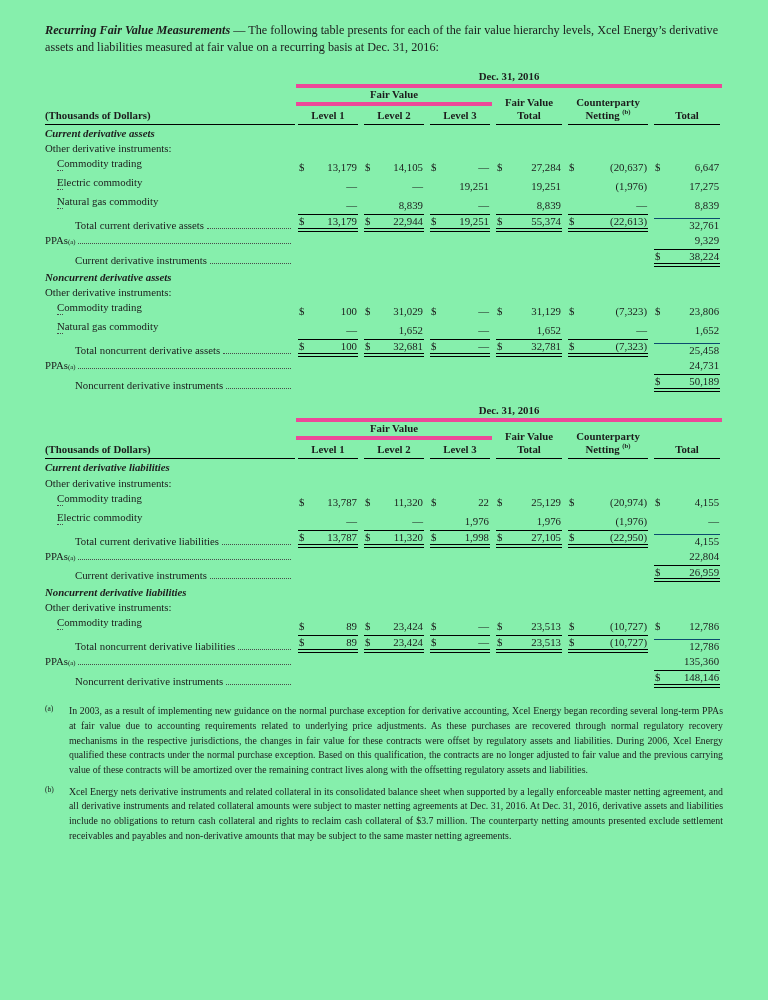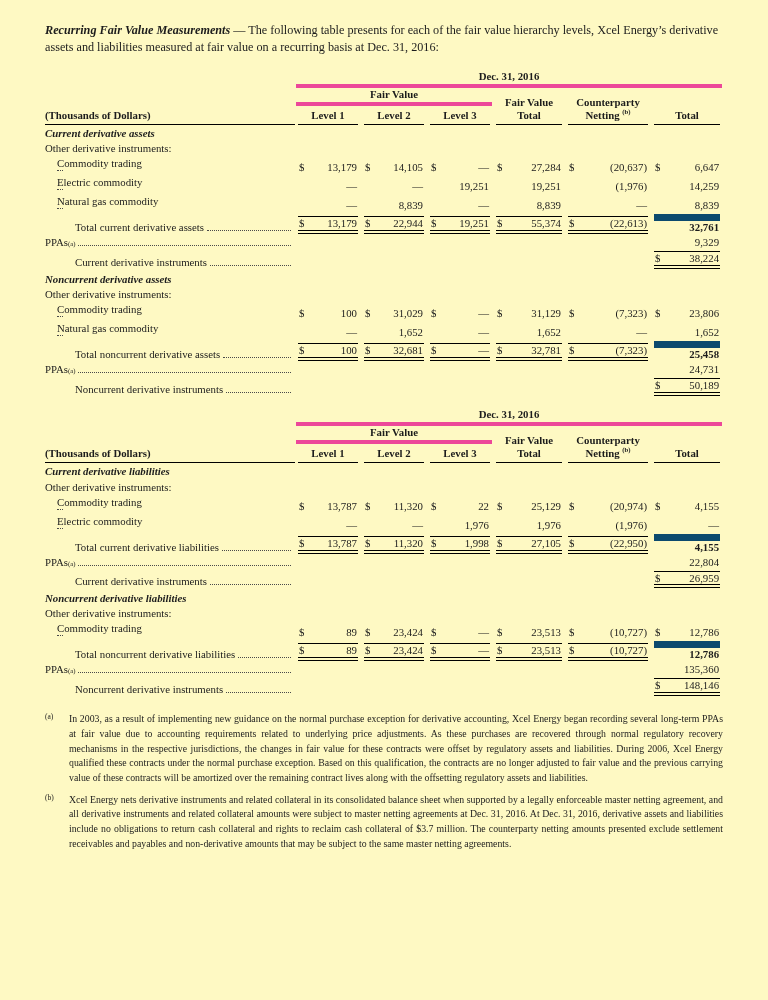--- a/index.html
+++ b/index.html
@@ -1,17 +1,17 @@
 <!DOCTYPE html>
 <html><head>
 <meta charset="utf-8">
 <style>
   html,body{margin:0;padding:0;background:#e8e8e8;}
   .page{
-    position:relative;width:768px;height:1000px;margin:0 auto;background:#fef9c3;
+    position:relative;width:768px;height:1000px;margin:0 auto;background:#86efac;
     font-family:"Liberation Serif","DejaVu Serif",serif;color:#1c1c1c;
     box-sizing:border-box;padding:22px 45px 0 45px;overflow:hidden;
   }
   .intro{margin:0 0 14px 0;font-size:12.2px;line-height:1.38;}
   .intro .lead{font-weight:bold;font-style:italic;}
 
   table.fv{width:678px;border-collapse:separate;border-spacing:0;table-layout:fixed;font-size:10.8px;line-height:1.2;}
   col.c-lab{width:250px;}
   col.c-lvl{width:66px;}
   col.c-fvt{width:72px;}
@@ -32,21 +32,21 @@
   td.seclab{font-weight:bold;padding:2.5px 0 1px 0;font-style:italic;}
   td.plainlab{padding:1.5px 0 1px 0;}
   td.lab{padding:1px 0;}
   .labwrap{display:flex;align-items:baseline;}
   td.lab.i1 .labwrap{padding-left:9px;flex-direction:column;}
   td.lab.i2 .labwrap{padding-left:30px;}
   .leaders{flex:1 1 auto;min-width:6px;border-bottom:1.4px dotted #4a4a4a;margin:0 4px 3px 3px;}
   td.num{padding:1px 3px;}
   .box{display:flex;justify-content:space-between;align-items:baseline;padding:0 1px;}
   .box .v{margin-left:auto;white-space:nowrap;}
-  .box.t{border-top:7px solid #0c4a6e;font-weight:bold;}
+  .box.t{border-top:1px solid #0c4a6e;}
   .box.tb{border-top:1px solid #000;border-bottom:4px double #000;}
 
   .t2{margin-top:11px;}
 
   .footnotes{margin-top:15px;font-size:9.8px;line-height:1.5;}
   .fn{display:flex;margin-bottom:7px;}
   .fnm{flex:0 0 24px;font-size:7.5px;vertical-align:super;position:relative;top:-1px;}
   .fnt{flex:1;text-align:justify;}
 
   .pagenum{position:absolute;bottom:32px;left:0;right:0;text-align:center;font-size:11.5px;}
@@ -196,21 +196,21 @@
             </td>
             <td class="num">
               <div class="box ">
                 <span class="d"></span>
                 <span class="v">(1,976)</span>
               </div>
             </td>
             <td class="num">
               <div class="box ">
                 <span class="d"></span>
-                <span class="v">14,259</span>
+                <span class="v">17,275</span>
               </div>
             </td>
           </tr>
           <tr>
             <td class="lab i1">
               <div class="labwrap">
                 <span>Natural gas commodity</span>
                 <span class="leaders"></span>
               </div>
             </td>

